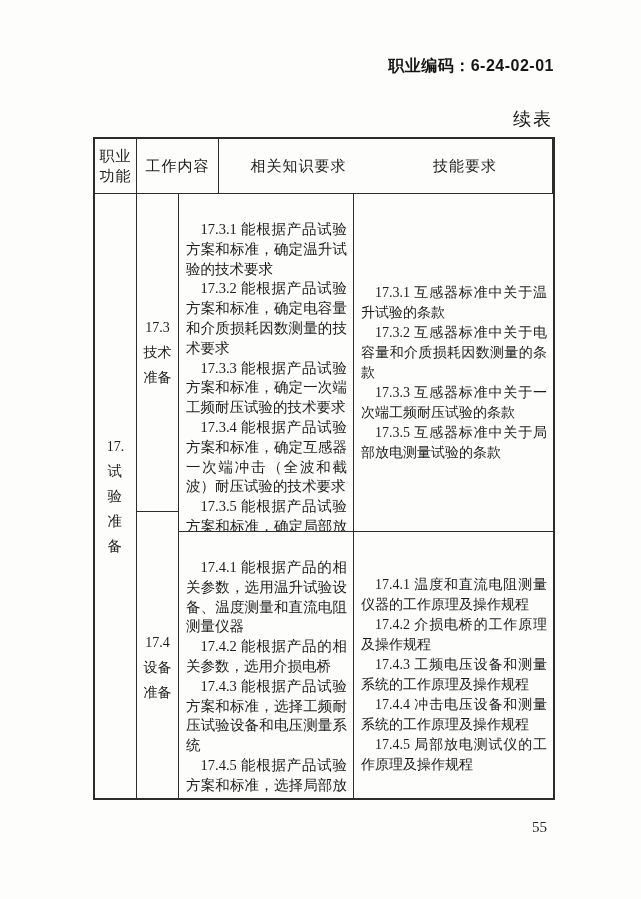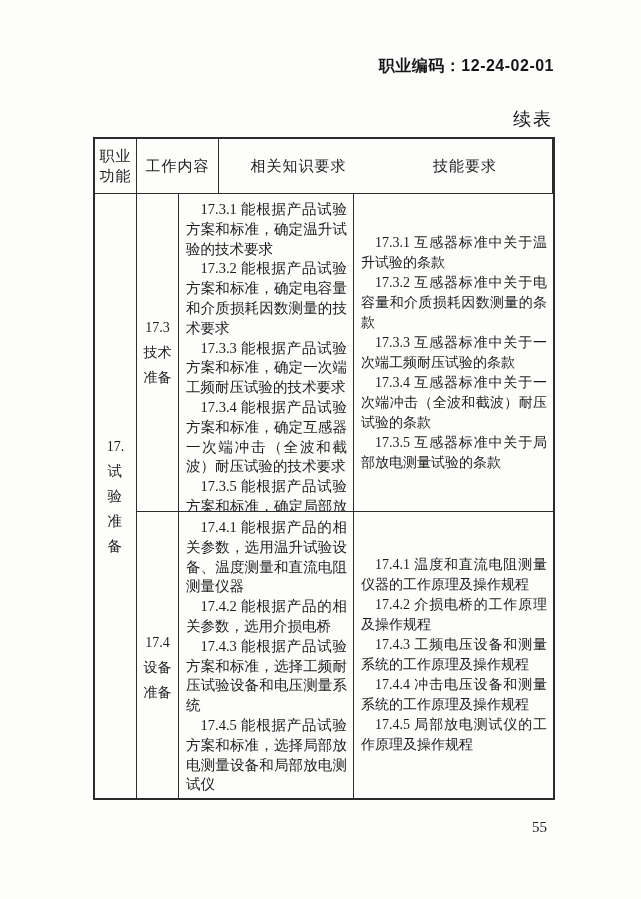--- a/index.html
+++ b/index.html
@@ -71,37 +71,38 @@
   .cell-bottom{flex:1 1 auto;box-sizing:border-box;overflow:hidden;min-height:0;}
   .label-cell{display:flex;flex-direction:column;align-items:center;justify-content:center;}
 
   .vlabel{text-align:center;font-size:14px;line-height:25px;color:#1d1d1d;}
   .vlabel .num{display:block;}
   .wrap-1{display:block;width:16px;word-break:break-all;font-size:14.5px;}
   .wrap-2{display:block;width:30px;word-break:break-all;font-size:14px;}
 
   .text-cell{
     padding:6px 6px 0 7px;
+    margin-top:20px;
   }
   .text-cell p{
     margin:0;
     text-indent:1em;
     text-align:justify;
     color:#1c1c1c;
   }
   .skills-cell p{font-size:14.5px;line-height:19.8px;}
   .knowledge-cell p{font-size:14px;line-height:20px;}
   .knowledge-cell{display:flex;flex-direction:column;justify-content:center;padding-top:0;}
 </style>
 </head>
 <body>
 
 <div class="page">
 
-  <div class="code-label">职业编码：12-24-02-01</div>
+  <div class="code-label">职业编码：6-24-02-01</div>
   <div class="continued-label">续表</div>
 
   <div class="std-table">
 
     <div class="thead">
       <div class="th th-c1">职业功能</div>
       <div class="th th-c2">工作内容</div>
       <div class="th th-c4">相关知识要求</div>
       <div class="th th-c3">技能要求</div>
     </div>
@@ -145,21 +146,20 @@
           <p>17.4.3 能根据产品试验方案和标准，选择工频耐压试验设备和电压测量系统</p>
           <p>17.4.5 能根据产品试验方案和标准，选择局部放电测量设备和局部放电测试仪</p>
         </div>
       </div>
 
       <div class="col col-c4">
         <div class="cell-top text-cell knowledge-cell">
           <p>17.3.1 互感器标准中关于温升试验的条款</p>
           <p>17.3.2 互感器标准中关于电容量和介质损耗因数测量的条款</p>
           <p>17.3.3 互感器标准中关于一次端工频耐压试验的条款</p>
-          <p>17.3.4 互感器标准中关于一次端冲击（全波和截波）耐压试验的条款</p>
           <p>17.3.5 互感器标准中关于局部放电测量试验的条款</p>
         </div>
         <div class="cell-bottom text-cell knowledge-cell">
           <p>17.4.1 温度和直流电阻测量仪器的工作原理及操作规程</p>
           <p>17.4.2 介损电桥的工作原理及操作规程</p>
           <p>17.4.3 工频电压设备和测量系统的工作原理及操作规程</p>
           <p>17.4.4 冲击电压设备和测量系统的工作原理及操作规程</p>
           <p>17.4.5 局部放电测试仪的工作原理及操作规程</p>
         </div>
       </div>

